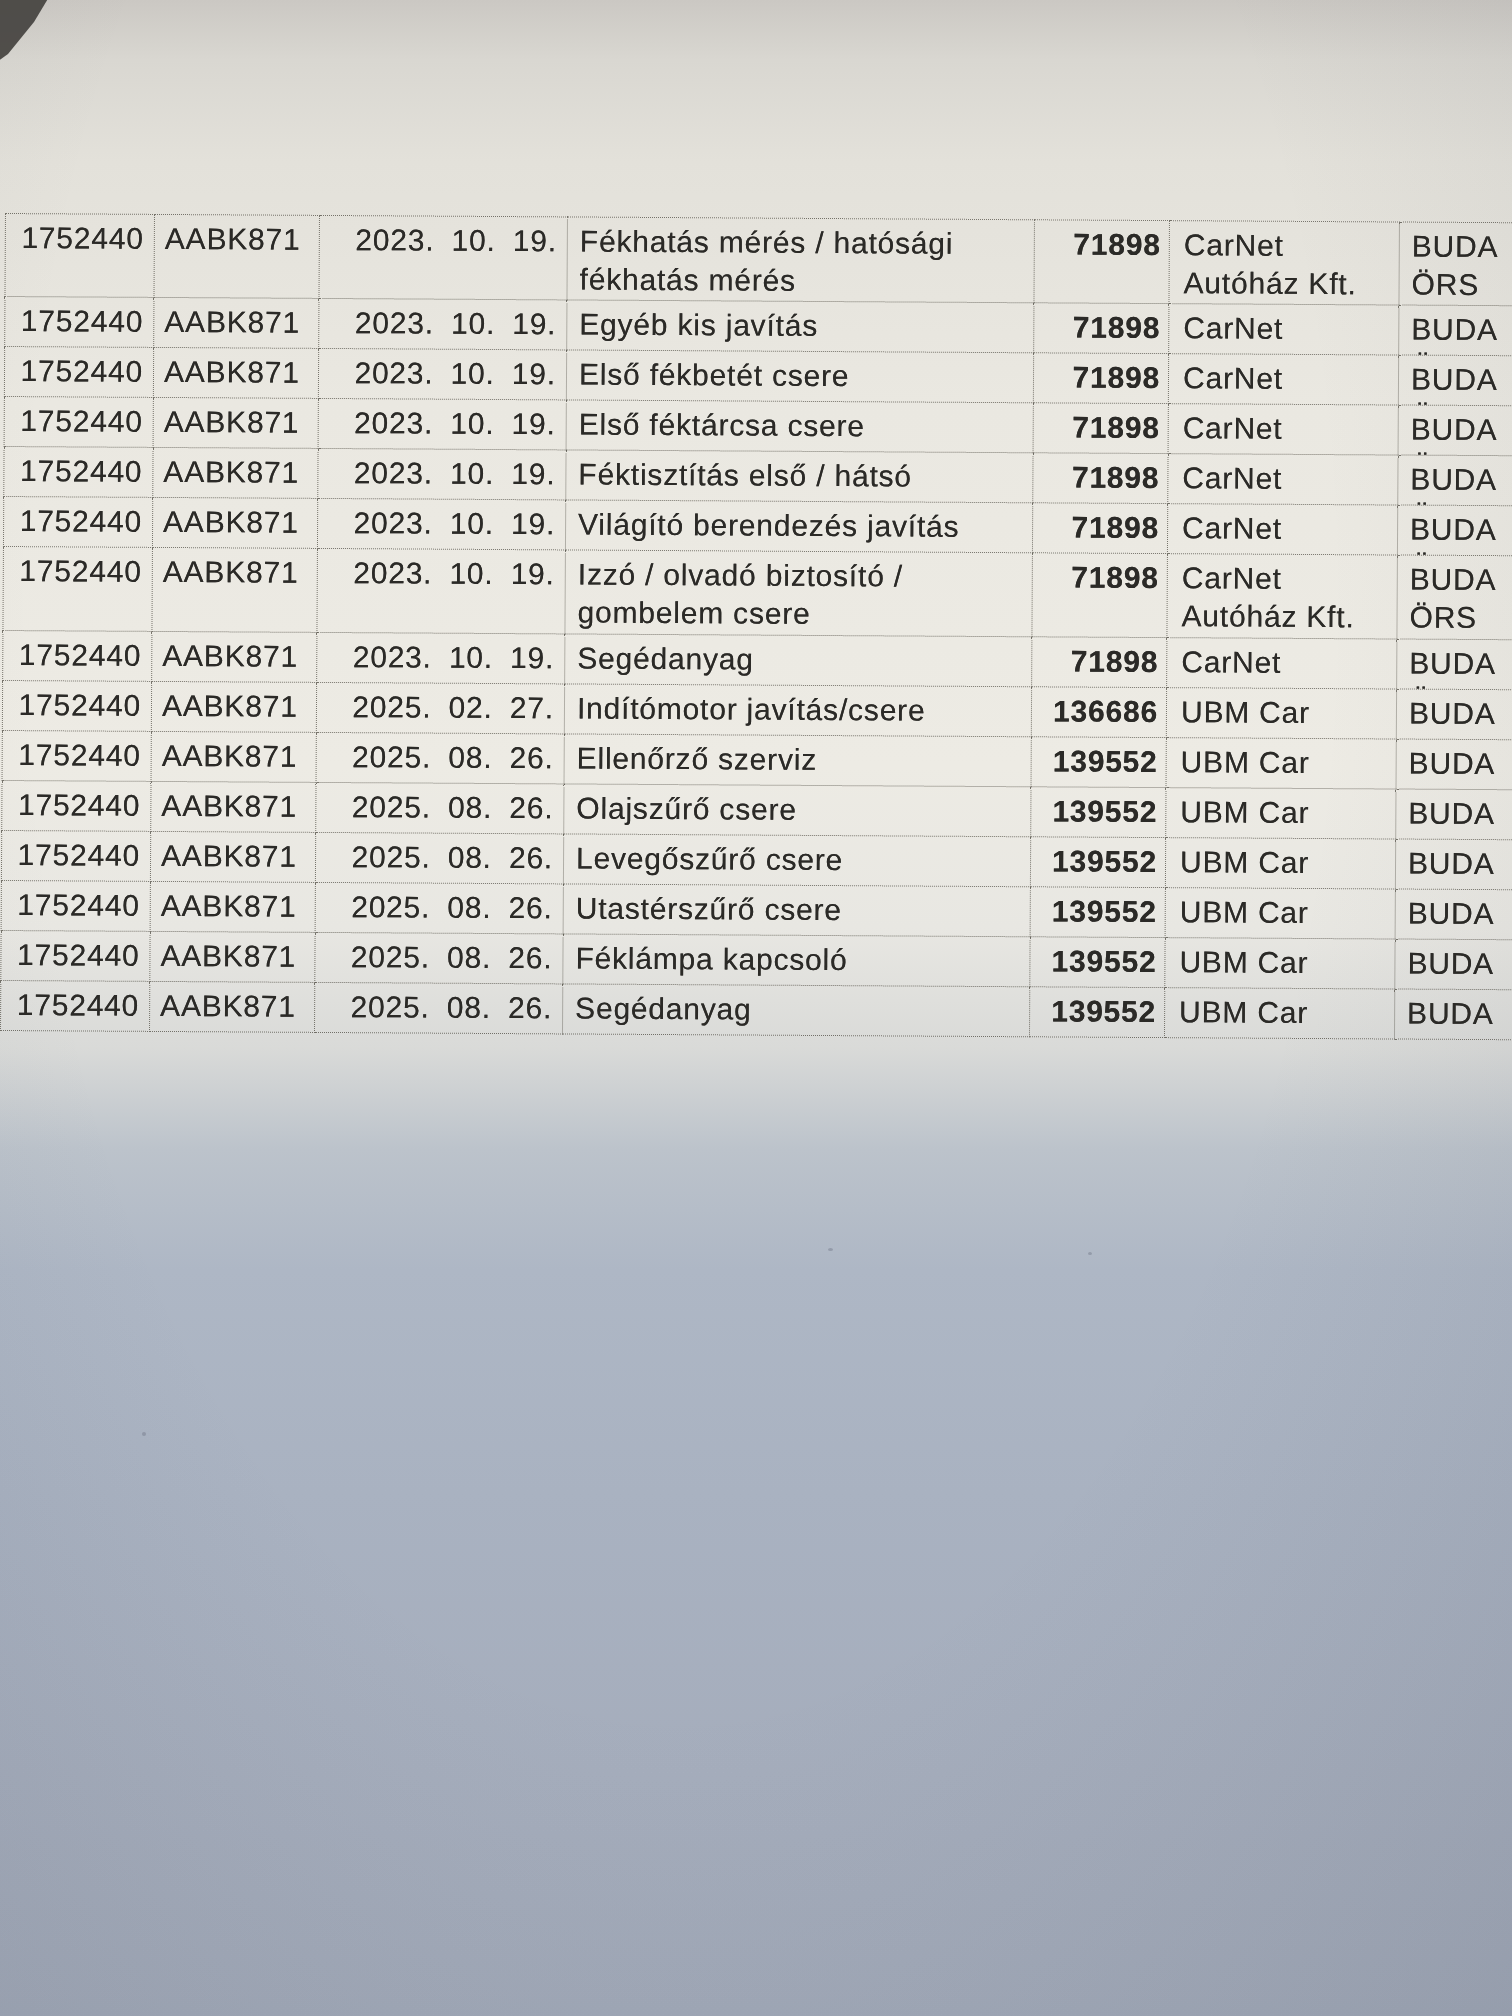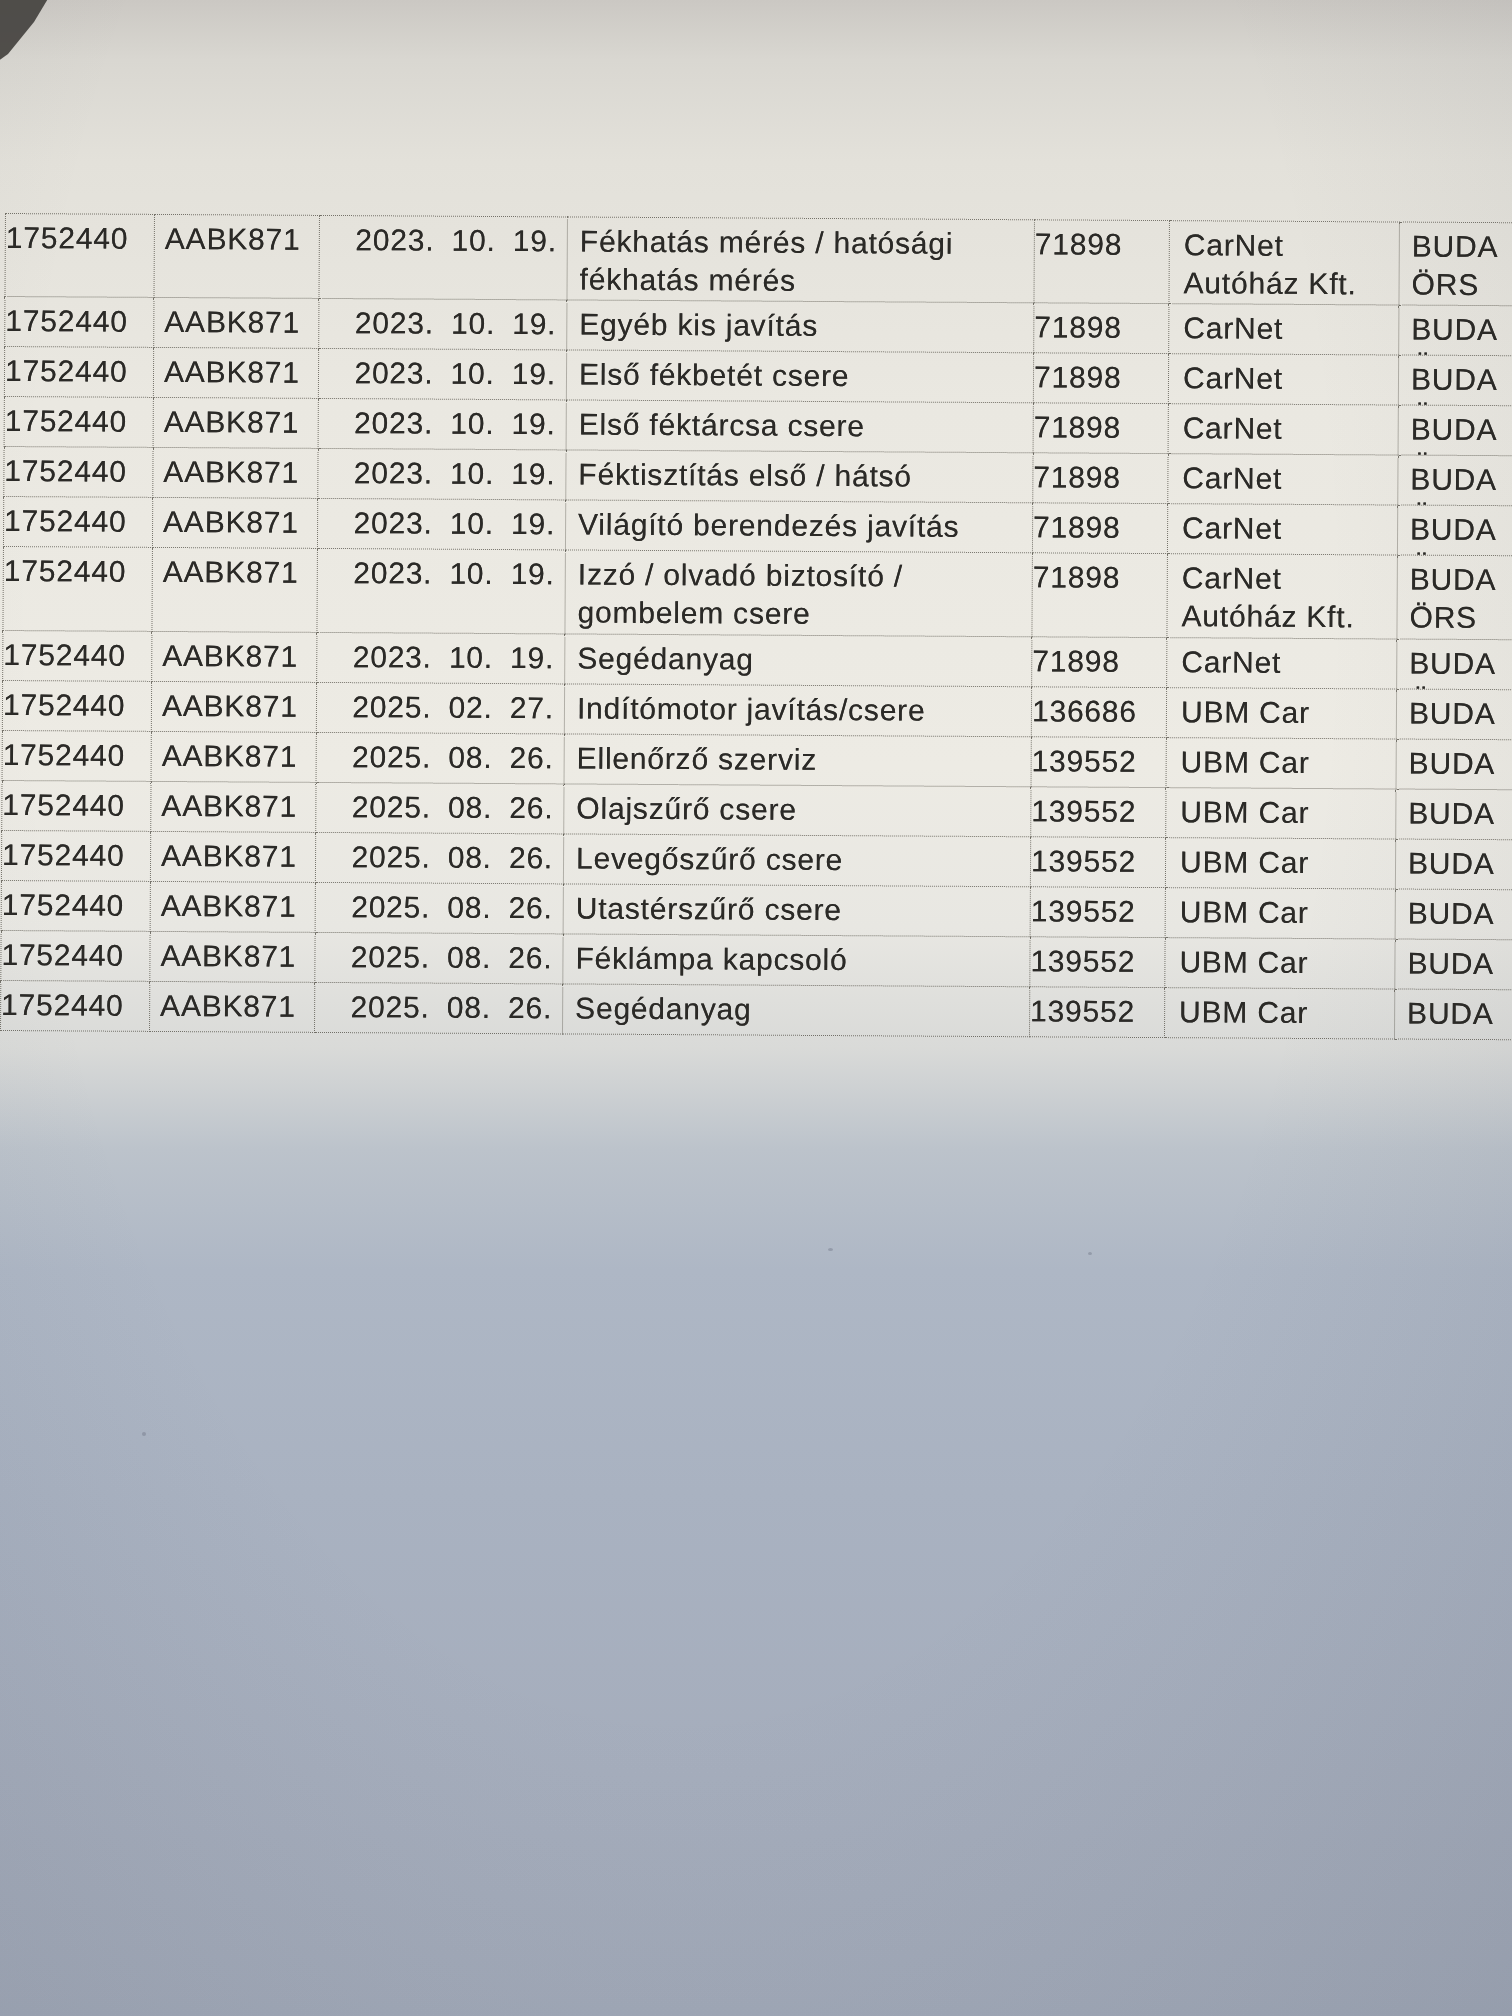--- a/index.html
+++ b/index.html
@@ -33,25 +33,25 @@
     display:flex; flex-direction:column; justify-content:flex-start;
     padding-top:5px;
     border-right:1px dotted rgba(80,77,68,.75);
     border-bottom:1px dotted rgba(80,77,68,.75);
     font-size:30px; line-height:38px; letter-spacing:.8px;
     color:#2b2a27; text-shadow:0 0 .6px rgba(25,24,22,.75);
     white-space:nowrap;
   }
   .row .cell:first-child { border-left:1px dotted rgba(80,77,68,.75); }
   .row:first-child .cell { border-top:1px dotted rgba(80,77,68,.75); }
-  .c-id       { text-align:left; padding-right:10px; }
+  .c-id       { text-align:right; padding-right:10px; }
   .c-plate    { padding-left:10px; }
   .c-date     { text-align:right; padding-right:10px; word-spacing:8px; }
   .c-service  { padding-left:12px; }
-  .c-km       { text-align:left; padding-right:8px; }
+  .c-km       { text-align:right; padding-right:8px;font-weight:bold; }
   .c-provider { padding-left:14px; }
   .c-city     { padding-left:12px; white-space:normal; word-break:break-all; }
   .speck { position:absolute; border-radius:50%; background:rgba(112,120,136,.45); }
 </style>
 </head>
 <body>
 
 <div class="vignette"></div>
 <div class="corner"></div>
 

